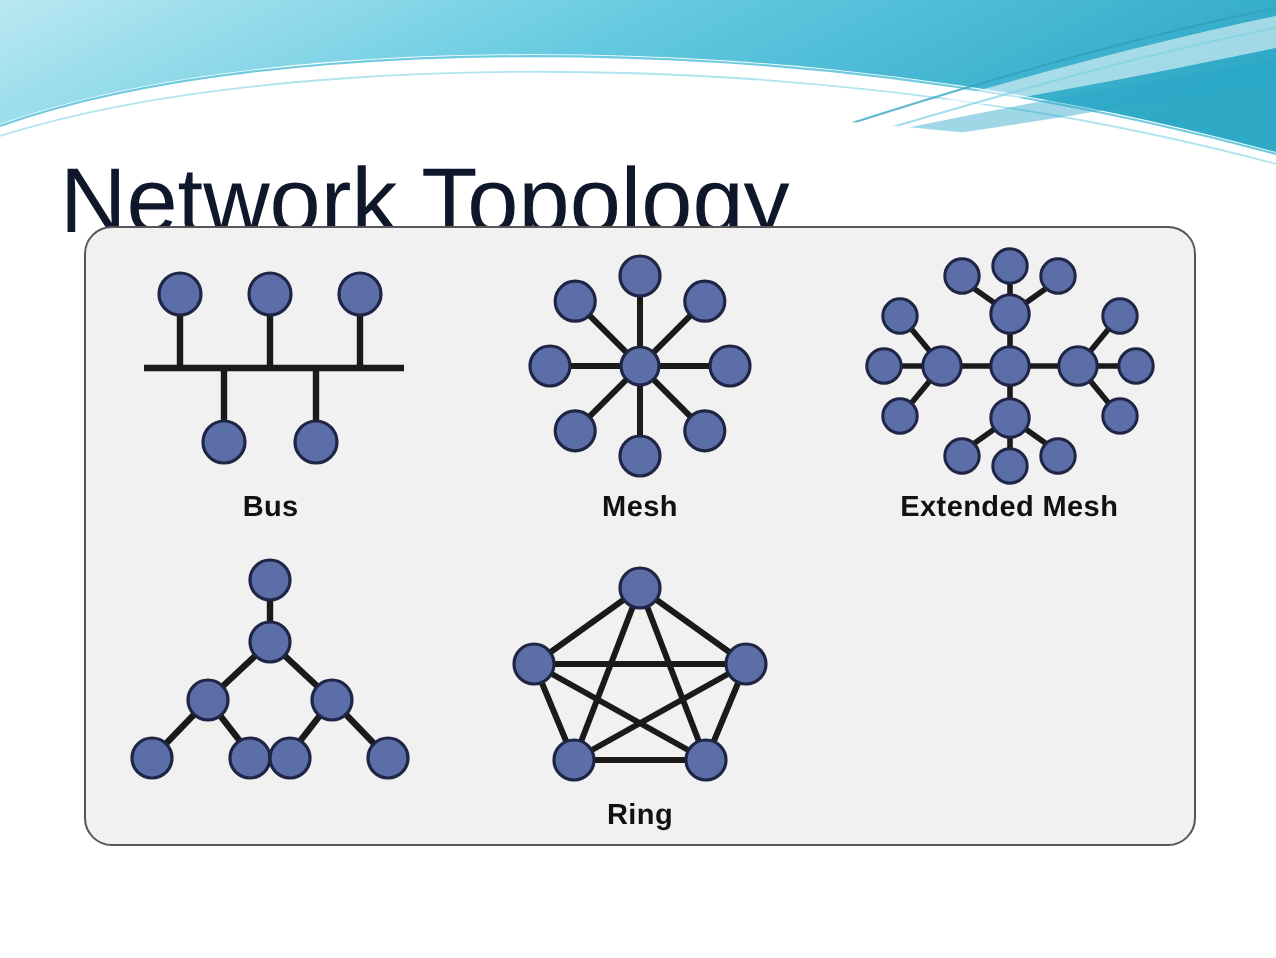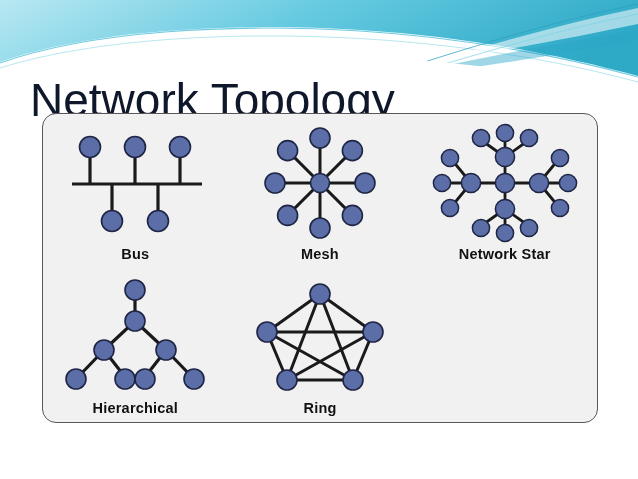--- a/index.html
+++ b/index.html
@@ -217,21 +217,21 @@
           <circle cx="20" cy="36" r="8.6"></circle>
 
           <circle cx="75" cy="35" r="9.6"></circle>
           <circle cx="109" cy="61" r="9.6"></circle>
           <circle cx="75" cy="87" r="9.6"></circle>
           <circle cx="41" cy="61" r="9.6"></circle>
 
           <circle cx="75" cy="61" r="9.6"></circle>
         </g>
       </svg>
-      <div class="topology-label">Network Star</div>
+      <div class="topology-label">Extended Mesh</div>
     </div>
 
     <div class="topology-cell">
       <svg class="topology-figure" viewBox="0 0 150 122" xmlns="http://www.w3.org/2000/svg">
         <g stroke="#1a1a1a" stroke-width="3.2" stroke-linecap="round">
           <line x1="75" y1="18" x2="75" y2="45"></line>
           <line x1="75" y1="45" x2="44" y2="74"></line>
           <line x1="75" y1="45" x2="106" y2="74"></line>
           <line x1="44" y1="74" x2="18" y2="101"></line>
           <line x1="44" y1="74" x2="65" y2="101"></line>
@@ -242,21 +242,20 @@
           <circle cx="75" cy="14" r="10"></circle>
           <circle cx="75" cy="45" r="10"></circle>
           <circle cx="44" cy="74" r="10"></circle>
           <circle cx="106" cy="74" r="10"></circle>
           <circle cx="16" cy="103" r="10"></circle>
           <circle cx="65" cy="103" r="10"></circle>
           <circle cx="85" cy="103" r="10"></circle>
           <circle cx="134" cy="103" r="10"></circle>
         </g>
       </svg>
-      <div class="topology-label">Hierarchical</div>
     </div>
 
     <div class="topology-cell">
       <svg class="topology-figure" viewBox="0 0 150 122" xmlns="http://www.w3.org/2000/svg">
         <g stroke="#1a1a1a" stroke-width="3" stroke-linecap="round">
 
           <line x1="75" y1="18" x2="128" y2="56"></line>
           <line x1="128" y1="56" x2="108" y2="104"></line>
           <line x1="108" y1="104" x2="42" y2="104"></line>
           <line x1="42" y1="104" x2="22" y2="56"></line>

